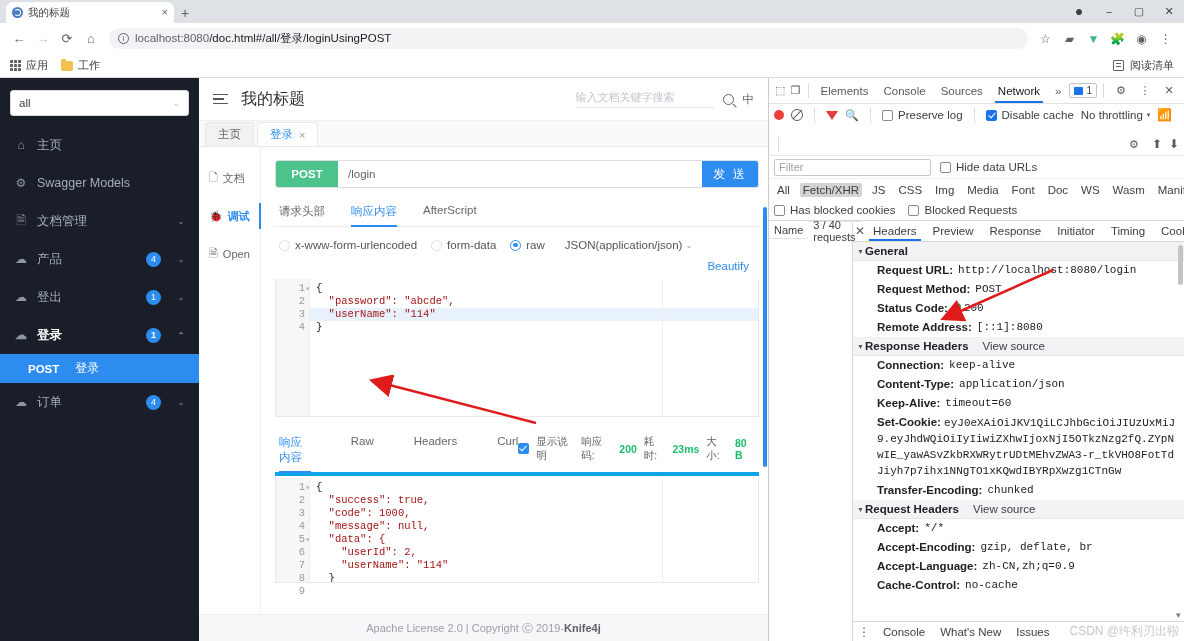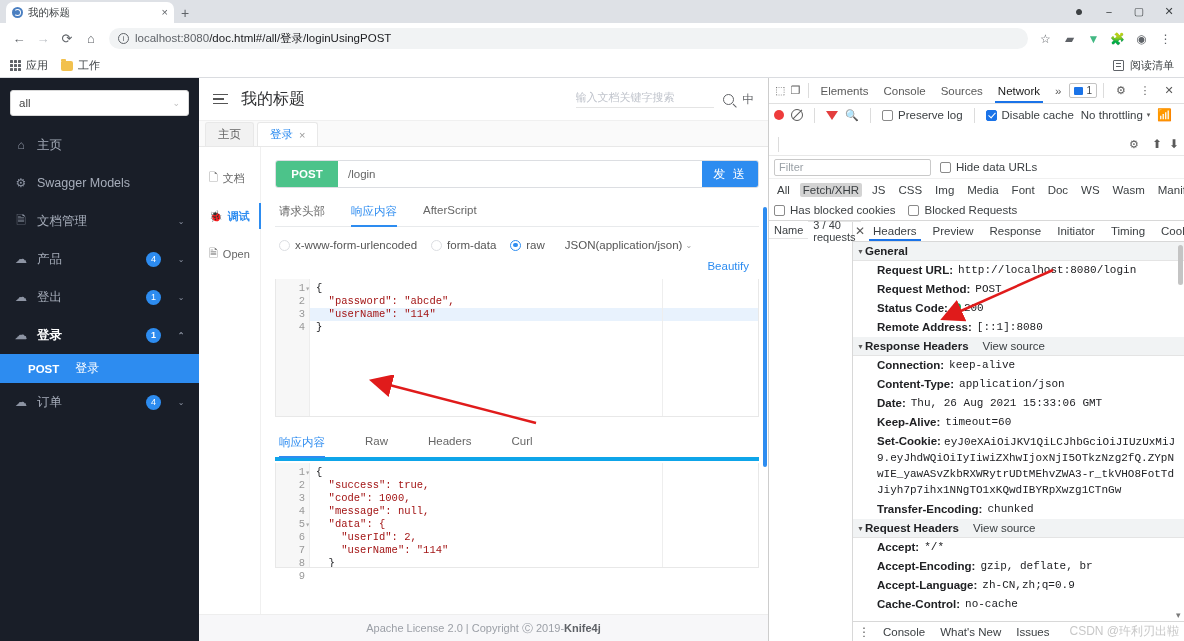--- a/index.html
+++ b/index.html
@@ -439,20 +439,30 @@
               </div>
             </div>
 
             <div class="respbar">
               <div class="rtabs">
                 <div class="rtab on">响应内容</div>
                 <div class="rtab">Raw</div>
                 <div class="rtab">Headers</div>
                 <div class="rtab">Curl</div>
               </div>
+              <div class="rmeta">
+                <span class="cbx"></span>
+                <span>显示说明</span>
+                <span>响应码:</span>
+                <span class="val">200</span>
+                <span>耗时:</span>
+                <span class="val">23ms</span>
+                <span>大小:</span>
+                <span class="val">80 B</span>
+              </div>
             </div>
 
             <div class="editor2">
               <div class="gutter">
                 <div><span class="fold">▾</span><span>1</span></div>
                 <div>2</div>
                 <div>3</div>
                 <div>4</div>
                 <div><span class="fold">▾</span><span>5</span></div>
                 <div>6</div>
@@ -640,24 +650,20 @@
             </div>
             <div class="hrow">
                 <span class="hk">Connection:</span>
                 <span class="hv">keep-alive</span>
               </div>
             <div class="hrow">
                 <span class="hk">Content-Type:</span>
                 <span class="hv">application/json</span>
               </div>
             <div class="hrow">
-                <span class="hk">Date:</span>
-                <span class="hv">Thu, 26 Aug 2021 15:33:06 GMT</span>
-              </div>
-            <div class="hrow">
                 <span class="hk">Keep-Alive:</span>
                 <span class="hv">timeout=60</span>
               </div>
             <div class="cookie-wrap"><span class="hk">Set-Cookie:</span> <span class="jwt">eyJ0eXAiOiJKV1QiLCJhbGciOiJIUzUxMiJ9.eyJhdWQiOiIyIiwiZXhwIjoxNjI5OTkzNzg2fQ.ZYpNwIE_yawASvZkbRXWRytrUDtMEhvZWA3-r_tkVHO8FotTdJiyh7p7ihx1NNgTO1xKQwdIBYRpXwzg1CTnGw</span></div>
             <div class="hrow">
                 <span class="hk">Transfer-Encoding:</span>
                 <span class="hv">chunked</span>
               </div>
 
             <div class="sect-head">

